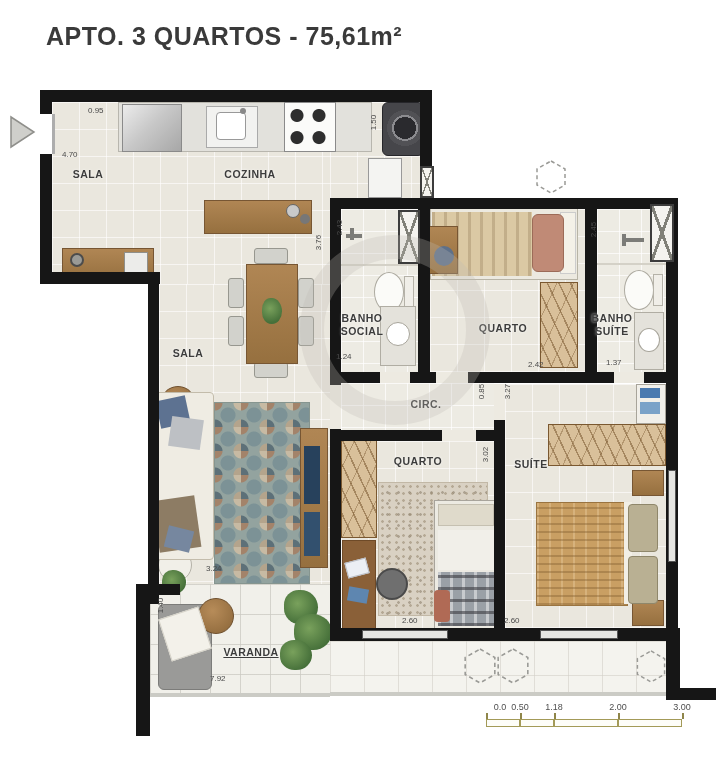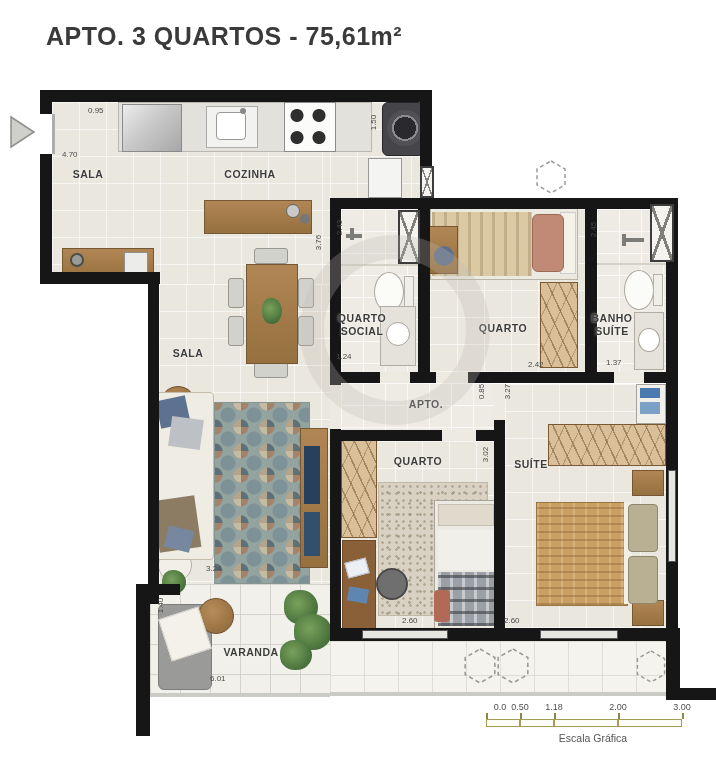--- a/index.html
+++ b/index.html
@@ -260,58 +260,57 @@
     <svg width="30" height="33" viewBox="0 0 30 34">
         <polygon points="15,1 29,9 29,25 15,33 1,25 1,9" fill="none" stroke="#9a9a96" stroke-width="1.5" stroke-dasharray="4 3"></polygon>
       </svg>
   </div>
 
   <div class="abs watermark" style="left:300px;top:235px;width:190px;height:190px;"></div>
 
   <div class="abs room-label" style="left:58px;top:168px;width:60px;">SALA</div>
   <div class="abs room-label" style="left:210px;top:168px;width:80px;">COZINHA</div>
   <div class="abs room-label" style="left:158px;top:347px;width:60px;">SALA</div>
-  <div class="abs room-label" style="left:335px;top:312px;width:54px;">QUARTO SOCIAL</div>
+  <div class="abs room-label" style="left:335px;top:312px;width:54px;">BANHO SOCIAL</div>
   <div class="abs room-label" style="left:472px;top:322px;width:62px;">QUARTO</div>
   <div class="abs room-label" style="left:584px;top:312px;width:56px;">BANHO SUÍTE</div>
-  <div class="abs room-label" style="left:404px;top:398px;width:44px;">APTO.</div>
+  <div class="abs room-label" style="left:404px;top:398px;width:44px;">CIRC.</div>
   <div class="abs room-label" style="left:387px;top:455px;width:62px;">QUARTO</div>
   <div class="abs room-label" style="left:505px;top:458px;width:52px;">SUÍTE</div>
-  <div class="abs room-label" style="left:209px;top:646px;width:84px;">VARANDA</div>
+  <div class="abs room-label" style="left:209px;top:646px;width:84px;text-decoration:underline;">VARANDA</div>
 
   <div class="abs dim" style="left:88px;top:106px;">0.95</div>
   <div class="abs dim" style="left:62px;top:150px;text-align:right;">4.70</div>
   <div class="abs dim dim-v" style="left:358px;top:118px;">1.50</div>
   <div class="abs dim dim-v" style="left:324px;top:223px;">2.43</div>
   <div class="abs dim dim-v" style="left:303px;top:238px;">3.76</div>
   <div class="abs dim" style="left:336px;top:352px;">1.24</div>
   <div class="abs dim" style="left:528px;top:360px;">2.42</div>
   <div class="abs dim" style="left:606px;top:358px;">1.37</div>
   <div class="abs dim dim-v" style="left:578px;top:225px;">2.45</div>
   <div class="abs dim dim-v" style="left:466px;top:387px;">0.85</div>
   <div class="abs dim dim-v" style="left:492px;top:387px;">3.27</div>
   <div class="abs dim dim-v" style="left:470px;top:450px;">3.02</div>
   <div class="abs dim" style="left:206px;top:564px;">3.24</div>
   <div class="abs dim dim-v" style="left:145px;top:601px;">1.40</div>
   <div class="abs dim" style="left:402px;top:616px;">2.60</div>
   <div class="abs dim" style="left:504px;top:616px;">2.60</div>
-  <div class="abs dim" style="left:210px;top:674px;">6.01</div>
+  <div class="abs dim" style="left:210px;top:674px;">7.92</div>
 
   <div class="abs" style="left:470px;top:700px;width:246px;height:52px;z-index:30;">
     <div class="abs sc-num" style="left:16px;top:2px;">0.0</div>
     <div class="abs sc-num" style="left:36px;top:2px;">0.50</div>
     <div class="abs sc-num" style="left:70px;top:2px;">1.18</div>
     <div class="abs sc-num" style="left:134px;top:2px;">2.00</div>
     <div class="abs sc-num" style="left:198px;top:2px;">3.00</div>
     <div class="abs sc-tick" style="left:16px;top:13px;"></div>
     <div class="abs sc-tick" style="left:50px;top:13px;"></div>
     <div class="abs sc-tick" style="left:84px;top:13px;"></div>
     <div class="abs sc-tick" style="left:148px;top:13px;"></div>
     <div class="abs sc-tick" style="left:212px;top:13px;"></div>
     <div class="abs sc-bar" style="left:16px;top:19px;width:196px;height:8px;">
       <div class="sc-div" style="left:32px;"></div>
       <div class="sc-div" style="left:66px;"></div>
       <div class="sc-div" style="left:130px;"></div>
     </div>
-    <div class="abs sc-caption" style="left:0;top:32px;">Escala Gráfica</div>
   </div>
 
 </div>
 
 </body></html>

